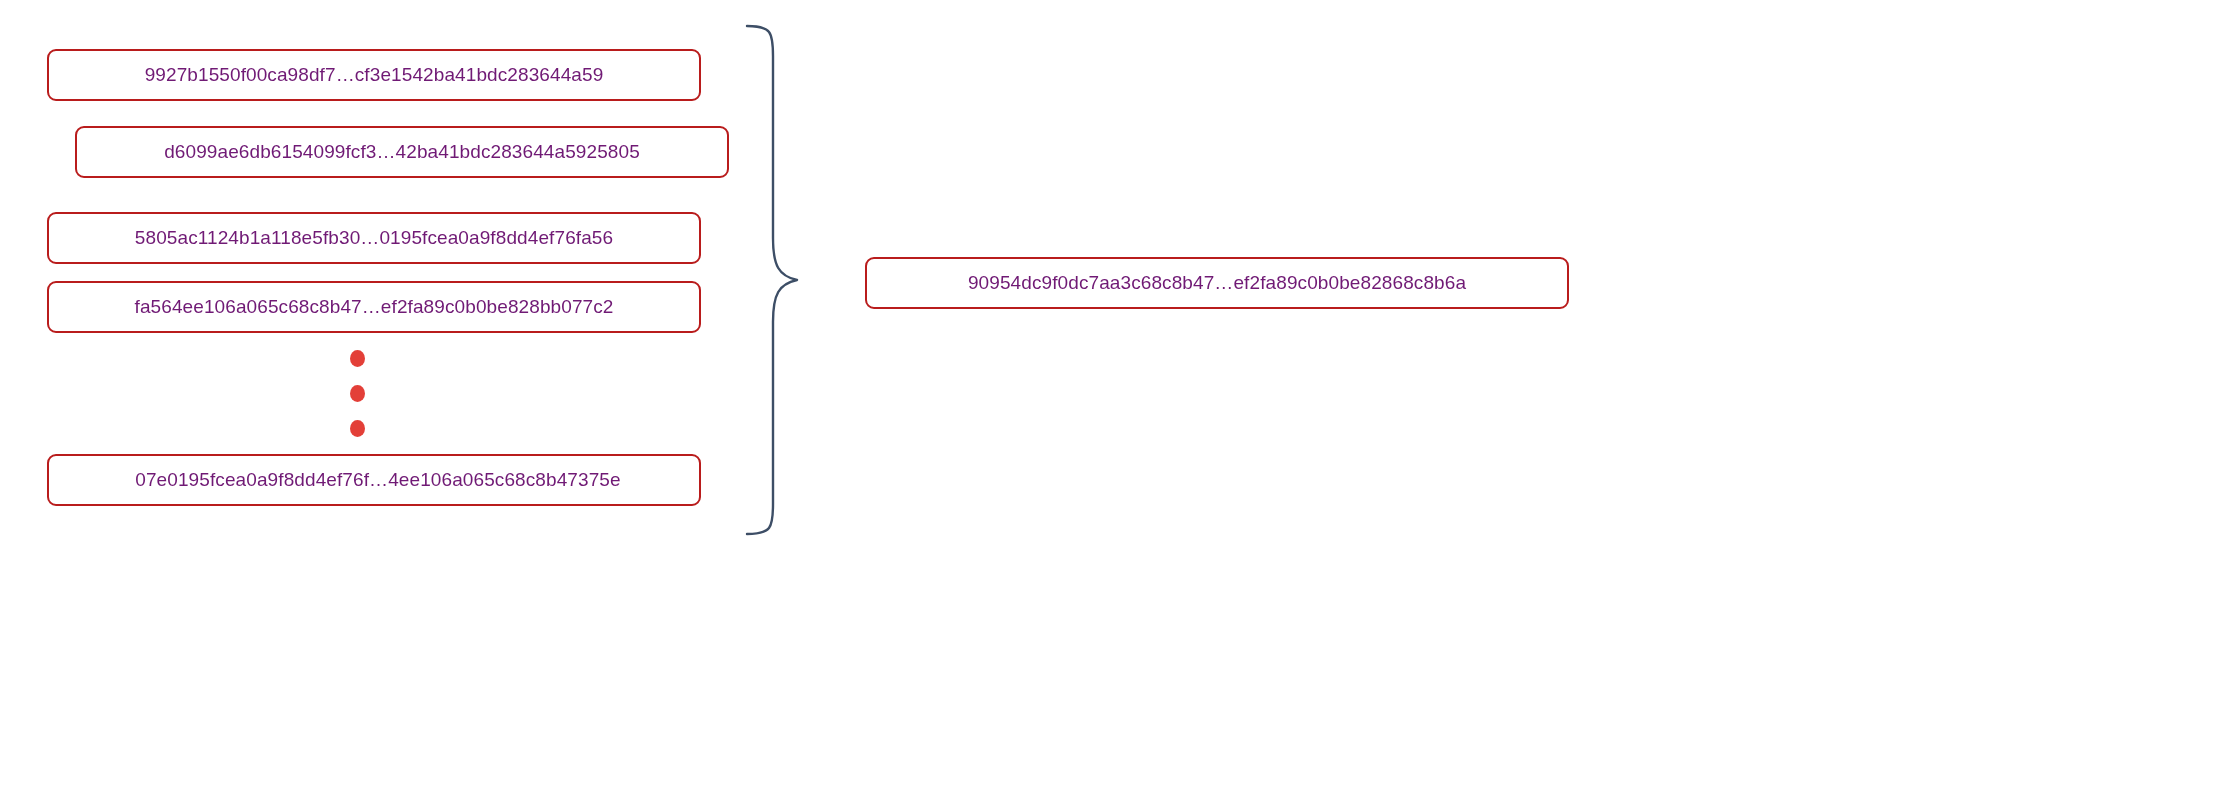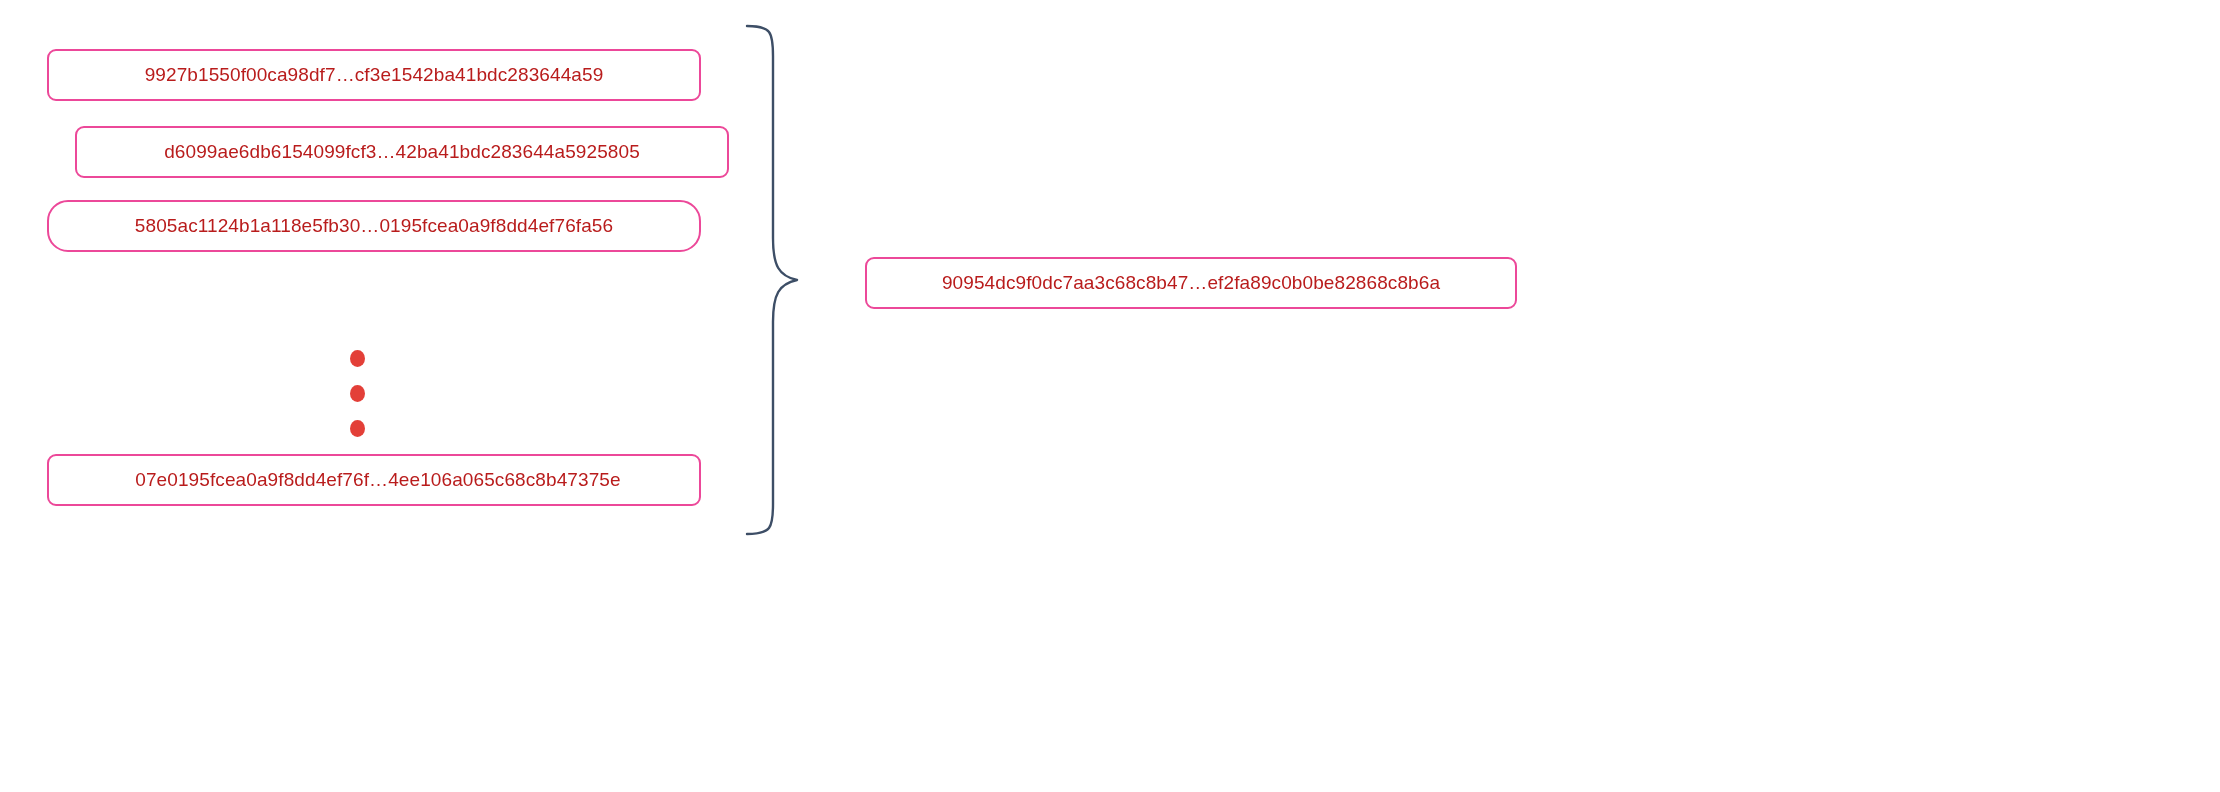--- a/index.html
+++ b/index.html
@@ -16,41 +16,41 @@
   }
   #canvas {
     position: relative;
     width: 2220px;
     height: 792px;
     background: #ffffff;
   }
   .hash-box {
     position: absolute;
     box-sizing: border-box;
-    border: 2px solid #ec4899;
+    border: 2px solid #b91c1c;
     border-radius: 9px;
     background: #ffffff;
     display: flex;
     align-items: center;
     justify-content: center;
-    color: #b91c1c;
+    color: #701a75;
     font-family: "Liberation Sans", sans-serif;
     font-size: 19px;
     letter-spacing: 0.1px;
     white-space: nowrap;
   }
   .input-box {
     left: 47px;
     width: 654px;
     height: 52px;
   }
   .output-box {
     left: 865px;
     top: 257px;
-    width: 652px;
+    width: 704px;
     height: 52px;
   }
   .ellipsis-group {
     position: absolute;
     left: 350px;
     top: 350px;
     width: 18px;
     height: 90px;
   }
   .ellipsis-dot {
@@ -85,24 +85,27 @@
 <div id="canvas">
 
   <div class="hash-box input-box" style="top:49px;">
     <span>9927b1550f00ca98df7…cf3e1542ba41bdc283644a59</span>
   </div>
 
   <div class="hash-box input-box" style="top:126px;margin-left:28px;">
     <span>d6099ae6db6154099fcf3…42ba41bdc283644a5925805</span>
   </div>
 
-  <div class="hash-box input-box" style="top:200px;border-radius:21px;">
+  <div class="hash-box input-box" style="top:212px;">
     <span>5805ac1124b1a118e5fb30…0195fcea0a9f8dd4ef76fa56</span>
   </div>
 
+  <div class="hash-box input-box" style="top:281px;">
+    <span>fa564ee106a065c68c8b47…ef2fa89c0b0be828bb077c2</span>
+  </div>
 
   <div class="ellipsis-group">
     <div class="ellipsis-dot dot-0"></div>
     <div class="ellipsis-dot dot-1"></div>
     <div class="ellipsis-dot dot-2"></div>
   </div>
 
   <div class="hash-box input-box" style="top:454px;padding-left:8px;">
     <span>07e0195fcea0a9f8dd4ef76f…4ee106a065c68c8b47375e</span>
   </div>

